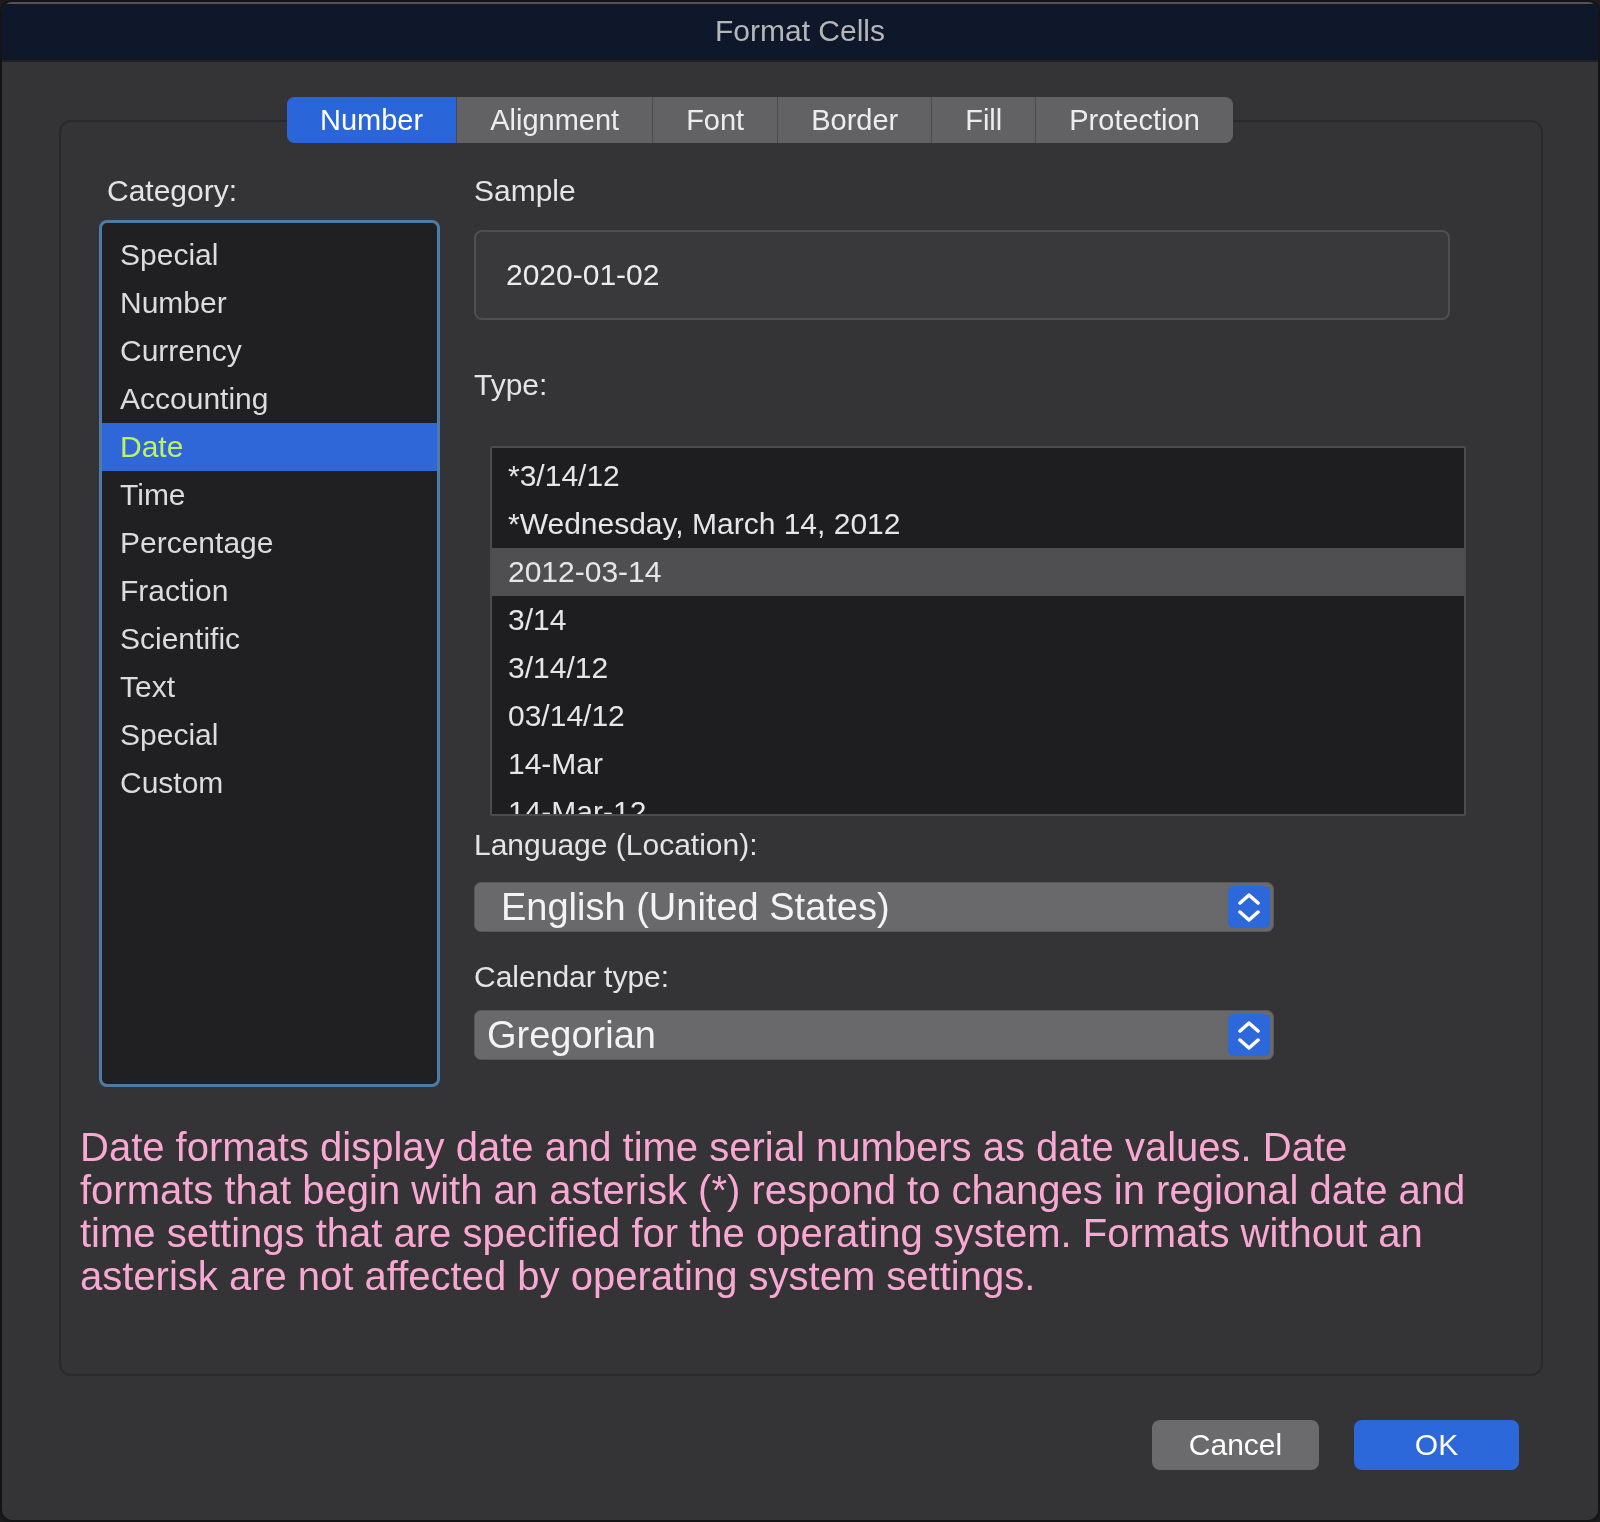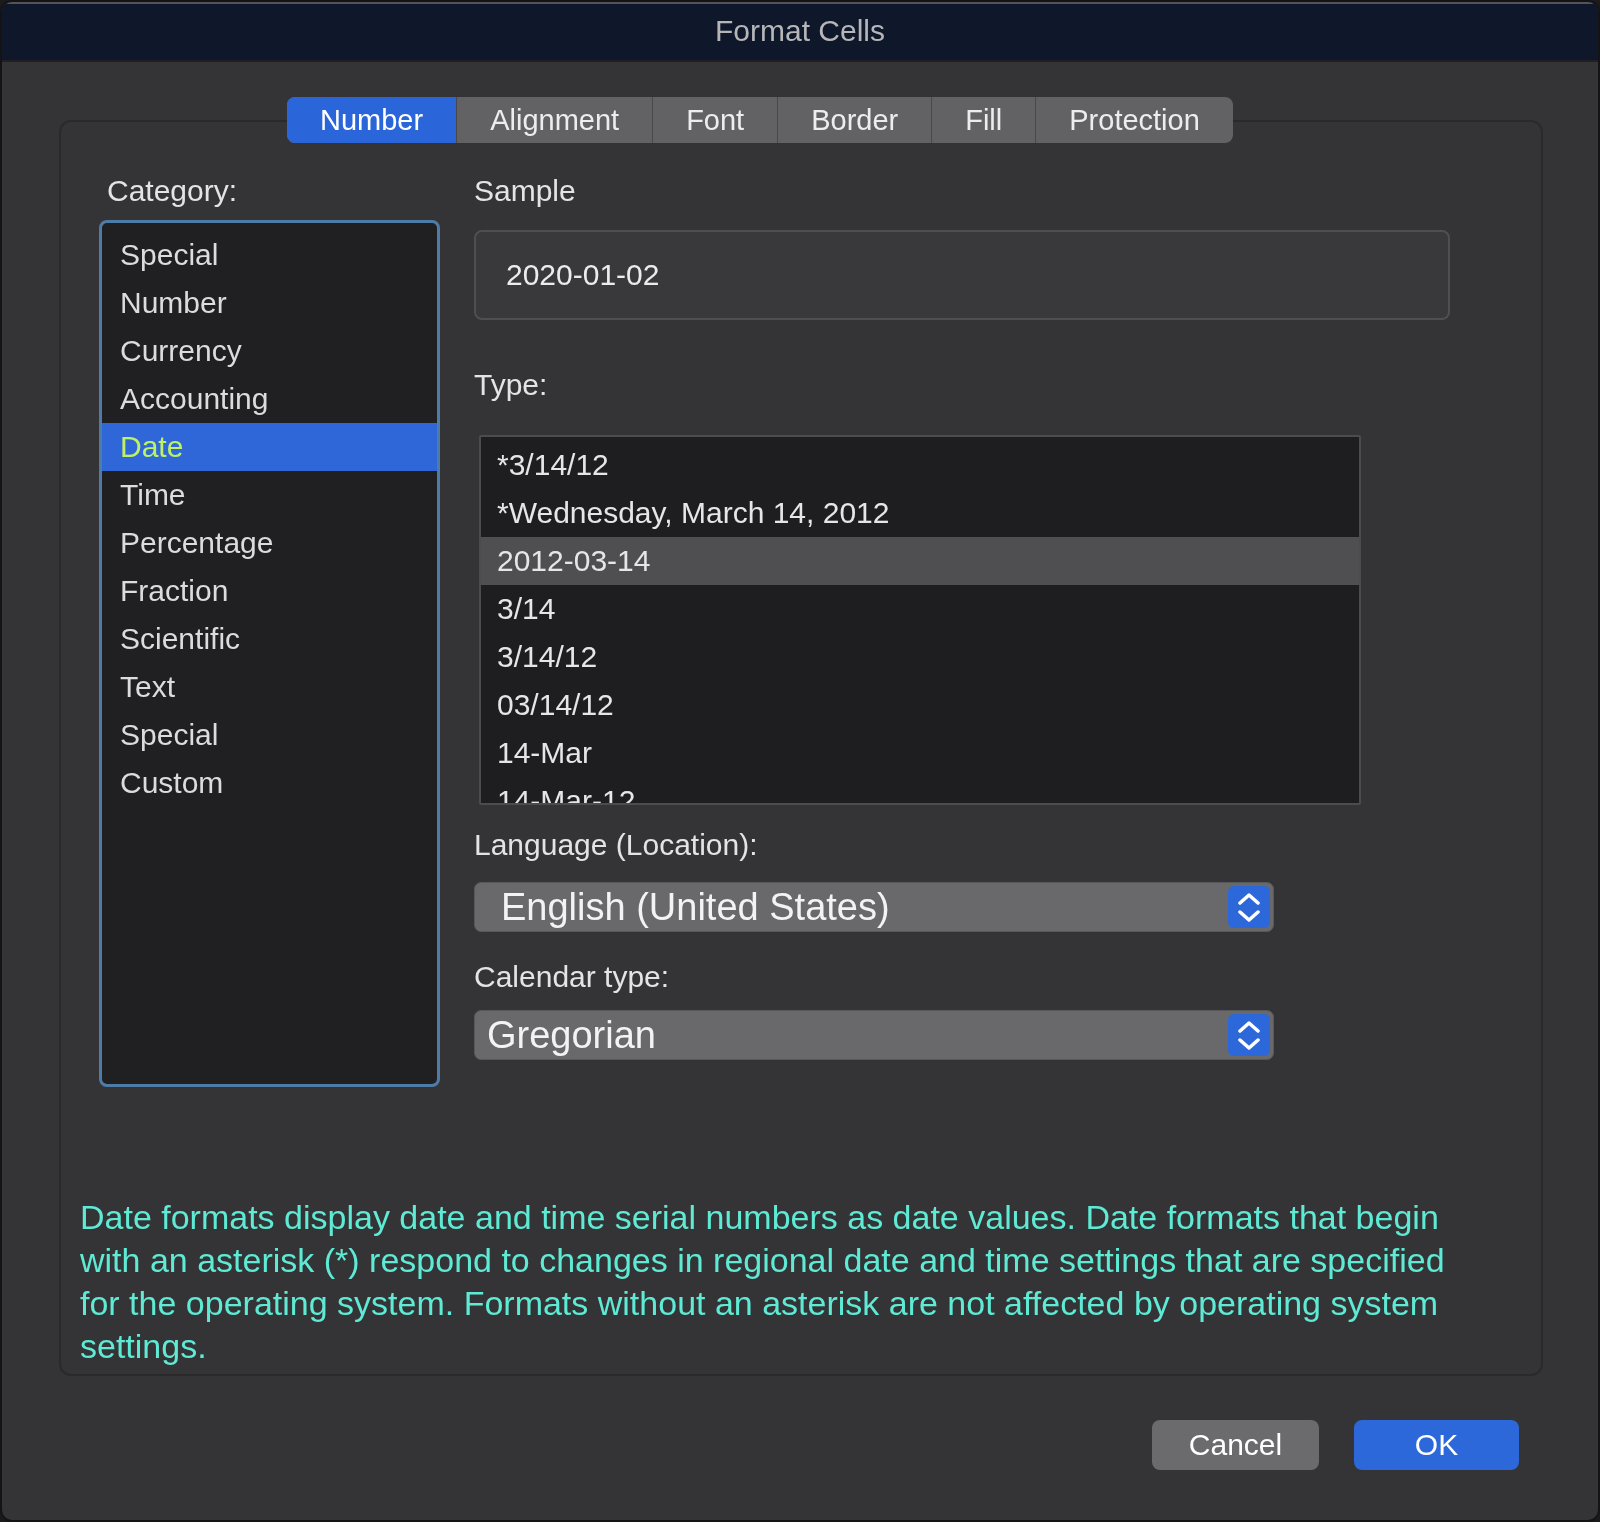--- a/index.html
+++ b/index.html
@@ -37,42 +37,42 @@
   }
   .cat-item { height:48px; line-height:48px; padding-left:18px; font-size:30px; color:#dcdcde; }
   .cat-item.selected { background:#2f67d8; color:#bef264; }
   .sample-box {
     position:absolute; left:472px; top:228px; width:976px; height:90px;
     background:#39393b; border:2px solid #4f4f51; border-radius:8px;
     display:flex; align-items:center; padding-left:30px;
     font-size:30px; color:#ececee;
   }
   .type-list {
-    position:absolute; left:472px; top:428px; width:882px; height:370px;
+    position:absolute; left:472px; top:428px; width:976px; height:370px;
     background:#1e1e20; border:2px solid #4c4c4e; border-radius:2px;
-    padding:4px 0 0 0; margin:5px; list-style:none; overflow:hidden;
+    padding:4px 0 0 0; margin:16px; list-style:none; overflow:hidden;
   }
   .type-item { height:48px; line-height:48px; padding-left:16px; font-size:30px; color:#e6e6e8; }
   .type-item.selected { background:#4f4f51; }
   .dropdown {
     position:absolute; left:472px; width:800px; height:50px;
     background:#69696b; border:1px solid #58585a; border-radius:7px;
     display:flex; align-items:center; padding-left:26px;
     font-size:38px; color:#f3f3f5;
   }
   .dropdown.language { top:880px; }
   .dropdown.calendar { top:1008px;padding-left:12px; }
   .stepper {
     position:absolute; right:3px; top:3px; bottom:3px; width:42px;
     background:#2c68da; border-radius:6px;
     display:flex; flex-direction:column; align-items:center; justify-content:center; gap:5px;
   }
   .description {
-    position:absolute; left:78px; top:1194px; width:1404px;
-    font-size:34px; line-height:43px; color:#5eead4;
+    position:absolute; left:78px; top:1124px; width:1404px;
+    font-size:40px; line-height:43px; color:#f9a8d4;
   }
   .btn {
     position:absolute; top:1418px; height:50px; border-radius:8px;
     font-size:30px; color:#ffffff;
     display:flex; align-items:center; justify-content:center;
   }
   .btn-cancel { left:1150px; width:167px; background:#6b6b6d; }
   .btn-ok { left:1352px; width:165px; background:#2c68da; }
 </style>
 </head>

